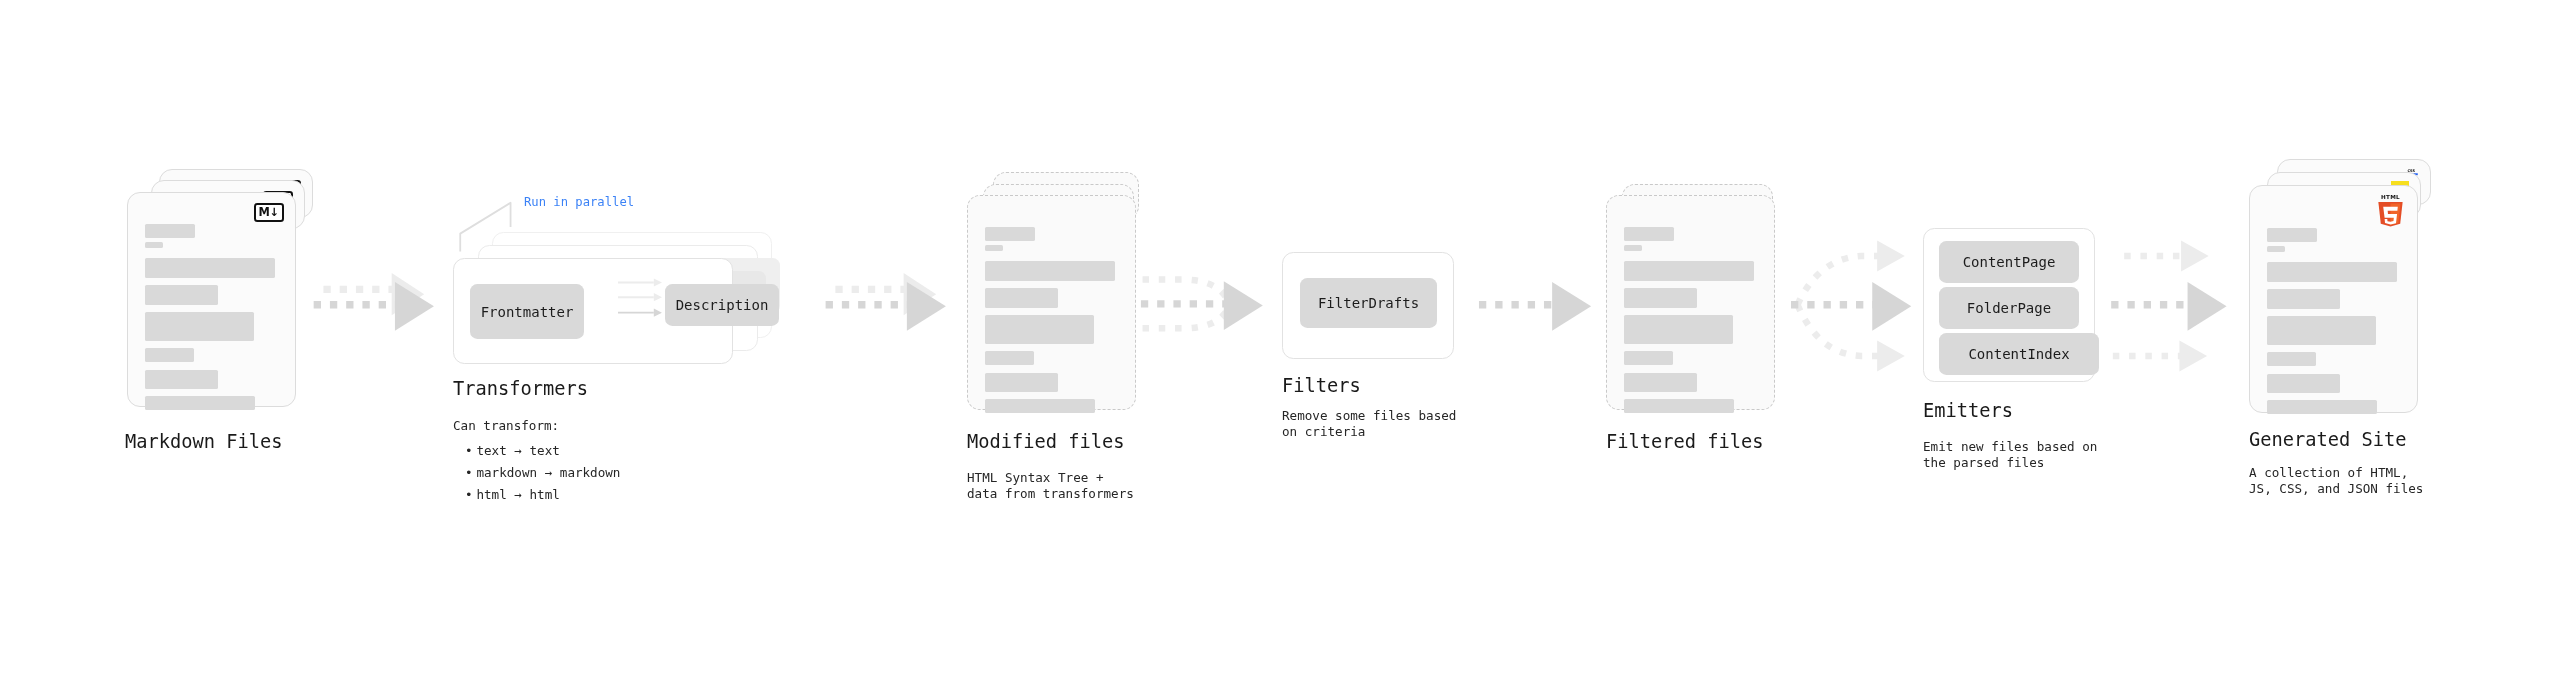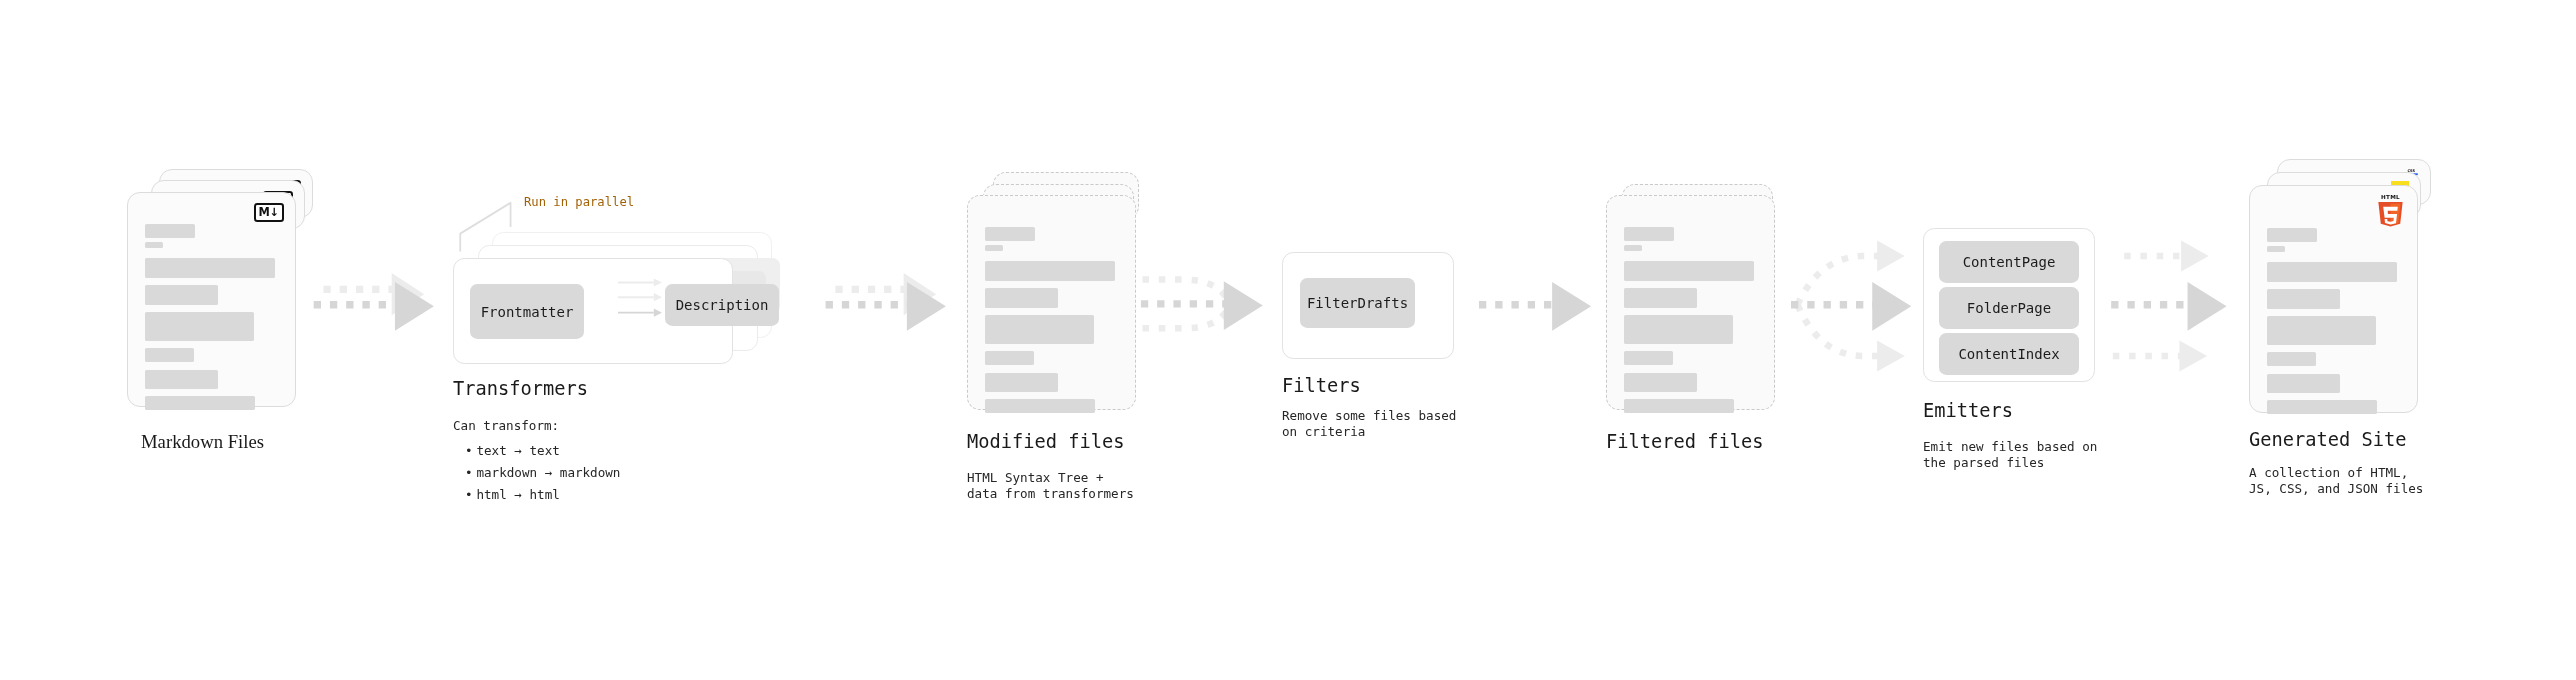--- a/index.html
+++ b/index.html
@@ -91,21 +91,21 @@
     color: #262626;
     white-space: pre;
   }
   .ul { position: absolute; font-size: 12.6px; line-height: 1.28; color:#262626; }
   .ul .row { white-space: pre; }
   .ul .dot { display:inline-block; width: 11.4px; }
 
   .parallel-label {
     position: absolute;
     font-size: 12.2px;
-    color: #a16207;
+    color: #3b82f6;
     white-space: nowrap;
   }
 
   svg { position: absolute; overflow: visible; }
   .arrow-svg { position:absolute; left:0; top:0; }
 </style>
 </head>
 <body>
 
 <div id="stage">
@@ -127,21 +127,21 @@
         <div class="bar s"></div>
         <div class="bar w1"></div>
         <div class="bar w2"></div>
         <div class="bar w3"></div>
         <div class="bar w4"></div>
         <div class="bar w5"></div>
         <div class="bar w6"></div>
       </div>
     </div>
 
-    <div class="title" style="left:141px; top:431px;font-family:Liberation Serif, serif;">Markdown Files</div>
+    <div class="title" style="left:125px; top:431px;">Markdown Files</div>
   </div>
 
   <svg class="arrow-svg" width="2576" height="681" viewBox="0 0 3170 838">
     <g stroke="#ececec" stroke-width="9" stroke-dasharray="9 11" fill="none">
       <line x1="398" y1="356" x2="486" y2="356"></line>
     </g>
     <polygon points="482,336 522,362 482,388" fill="#ececec"></polygon>
     <g stroke="#d6d6d6" stroke-width="9" stroke-dasharray="9 11" fill="none">
       <line x1="386" y1="375" x2="490" y2="375"></line>
     </g>
@@ -232,21 +232,21 @@
       <path d="M 1406,404 L 1455,404 Q 1500,404 1512,378"></path>
     </g>
     <g fill="none" stroke="#d6d6d6" stroke-width="9" stroke-dasharray="9 11">
       <line x1="1404" y1="374" x2="1512" y2="374"></line>
     </g>
     <polygon points="1506,346 1554,376 1506,406" fill="#d6d6d6"></polygon>
   </svg>
 
   <div class="node">
     <div class="pbox" style="left:1282px; top:252px; width:172px; height:107px;"></div>
-    <div class="chip" style="left:1300px; top:278px; width:115px; height:50px;">
+    <div class="chip" style="left:1300px; top:278px; width:137px; height:50px;">
       <span>FilterDrafts</span>
     </div>
     <div class="title" style="left:1282px; top:375px;">Filters</div>
     <div class="caption" style="left:1282px; top:408px;">Remove some files based
 on criteria</div>
   </div>
 
   <svg class="arrow-svg" width="2576" height="681" viewBox="0 0 3170 838">
     <g stroke="#d6d6d6" stroke-width="9" stroke-dasharray="9 11" fill="none">
       <line x1="1820" y1="375" x2="1916" y2="375"></line>
@@ -285,21 +285,21 @@
   </svg>
 
   <div class="node">
     <div class="pbox" style="left:1923px; top:228px; width:172px; height:154px;"></div>
     <div class="chip" style="left:1939px; top:241px; width:140px; height:42px;">
       <span>ContentPage</span>
     </div>
     <div class="chip" style="left:1939px; top:287px; width:140px; height:42px;">
       <span>FolderPage</span>
     </div>
-    <div class="chip" style="left:1939px; top:333px; width:140px; height:42px;">
+    <div class="chip" style="left:1939px; top:333px; width:160px; height:42px;">
       <span>ContentIndex</span>
     </div>
     <div class="title" style="left:1923px; top:400px;">Emitters</div>
     <div class="caption" style="left:1923px; top:439px;">Emit new files based on
 the parsed files</div>
   </div>
 
   <svg class="arrow-svg" width="2576" height="681" viewBox="0 0 3170 838">
     <g fill="none" stroke="#ececec" stroke-width="8" stroke-dasharray="8 12">
       <line x1="2614" y1="315" x2="2690" y2="315"></line>

